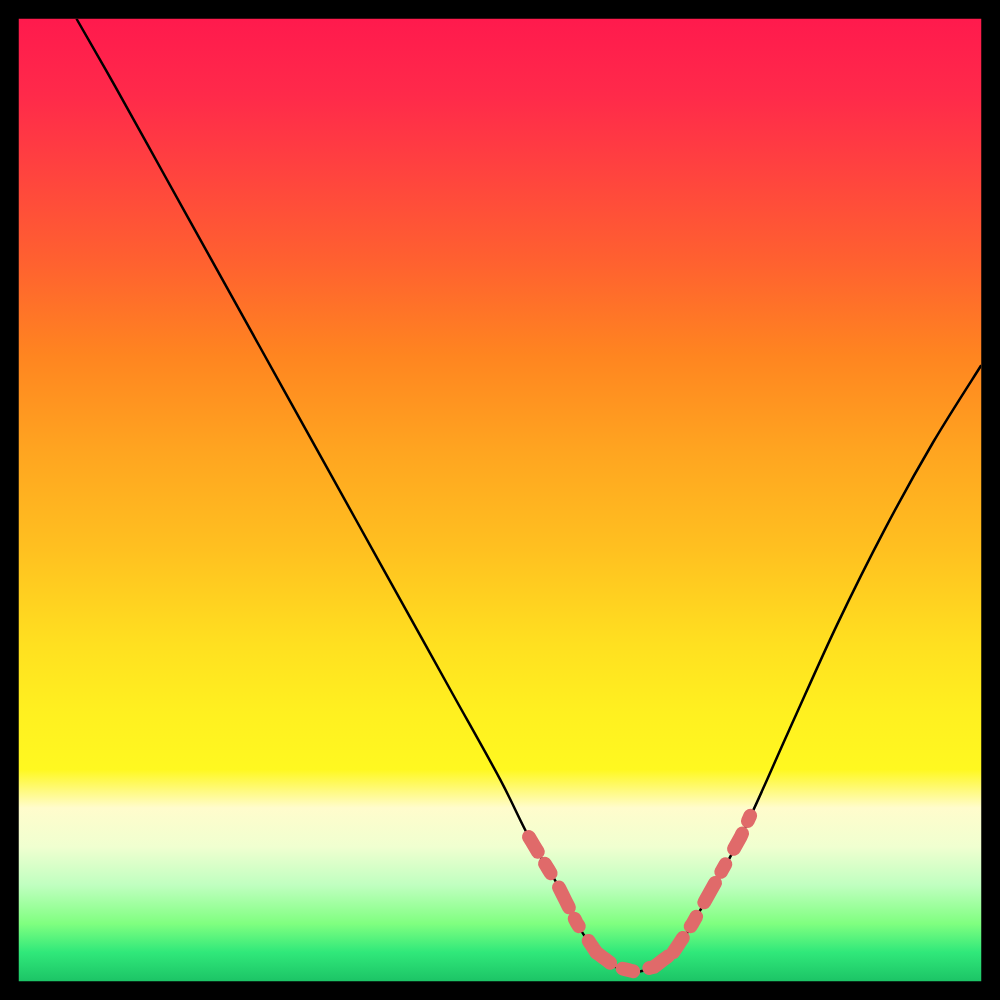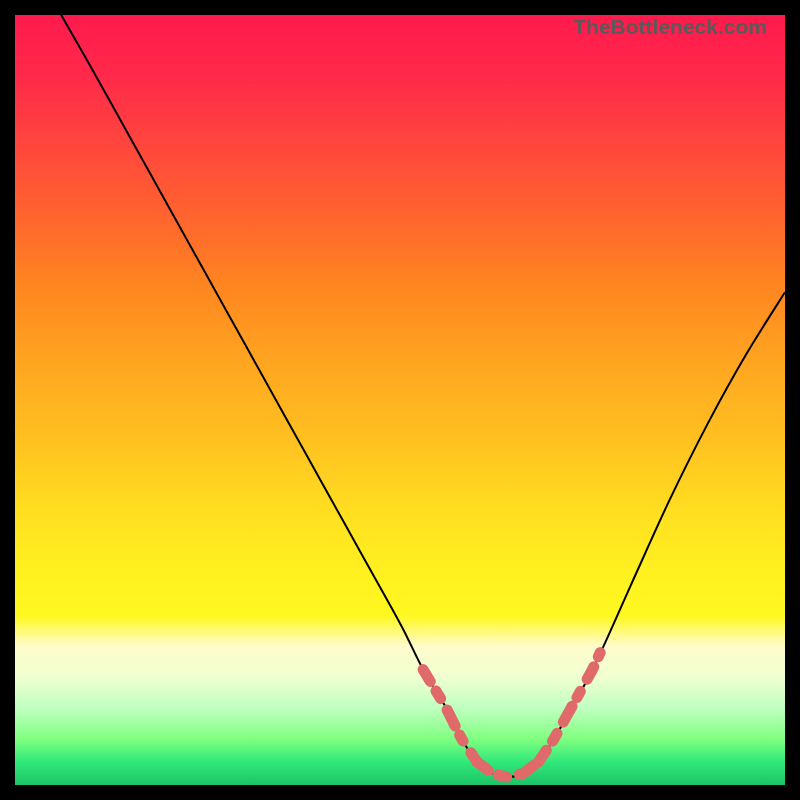--- a/index.html
+++ b/index.html
@@ -53,21 +53,20 @@
     width: 770px;
     height: 770px;
     pointer-events: none;
   }
 </style>
 </head>
 <body>
 
 <div class="chart-container">
   <div class="plot-area">
-    <div class="watermark">TheBottleneck.com</div>
     <svg class="overlay" viewBox="0 0 770 770" preserveAspectRatio="none">
       <g id="curve-group">
           <path d="M 46.199999999999996 0 C 51.333333333333336 8.983333333333348, 65.45 33.366666666666674, 77 53.89999999999998 C 88.55 74.4333333333334, 102.66666666666667 100.10000000000002, 115.5 123.20000000000005 C 128.33333333333334 146.29999999999995, 141.16666666666666 169.39999999999998, 154 192.5 C 166.83333333333334 215.60000000000002, 179.66666666666666 238.70000000000005, 192.5 261.79999999999995 C 205.33333333333334 284.9, 218.16666666666666 308, 231 331.1 C 243.83333333333331 354.2, 256.6666666666667 377.3, 269.5 400.40000000000003 C 282.3333333333333 423.5, 295.1666666666667 446.6, 308 469.7 C 320.8333333333333 492.8, 333.6666666666667 515.9, 346.5 539 C 359.3333333333333 562.1, 374.7333333333333 589.05, 385 608.3 C 395.26666666666665 627.55, 400.40000000000003 640.3833333333333, 408.1 654.5 C 415.8 668.6166666666667, 424.7833333333333 681.45, 431.20000000000005 693 C 437.6166666666667 704.55, 441.4666666666667 714.8166666666666, 446.59999999999997 723.8 C 451.73333333333335 732.7833333333333, 456.8666666666667 741.125, 462 746.9 C 467.1333333333333 752.675, 472.2666666666667 755.8833333333333, 477.4 758.45 C 482.5333333333333 761.0166666666667, 487.66666666666663 762.3, 492.8 762.3 C 497.9333333333334 762.3, 503.06666666666666 761.0166666666667, 508.20000000000005 758.45 C 513.3333333333334 755.8833333333333, 518.4666666666667 752.675, 523.6 746.9 C 528.7333333333333 741.125, 530.0166666666667 739.2, 539 723.8 C 547.9833333333333 708.4, 564.6666666666666 680.1666666666666, 577.5 654.5 C 590.3333333333334 628.8333333333334, 603.1666666666666 598.0333333333333, 616 569.8 C 628.8333333333334 541.5666666666666, 641.6666666666666 512.05, 654.5 485.1 C 667.3333333333334 458.15, 680.1666666666666 432.4833333333333, 693 408.1 C 705.8333333333334 383.7166666666667, 718.6666666666666 360.6166666666667, 731.5 338.79999999999995 C 744.3333333333334 316.9833333333333, 763.5833333333334 287.4666666666667, 770 277.2 " stroke="#000000" stroke-width="2" fill="none"></path>
         </g>
       <g id="highlight-group">
           <path d="M 408.1 654.5 L 410.3458333333333 658.2430555555555 L 412.5916666666667 661.9861111111112 L 414.8375 665.7291666666666 L 417.0833333333333 669.4722222222222 L 419.32916666666665 673.2152777777778 L 421.575 676.9583333333334 L 423.8208333333333 680.7013888888889 L 426.06666666666666 684.4444444444445 L 428.3125 688.1875 L 430.5583333333333 691.9305555555555 L 432.8041666666667 696.2083333333334 L 435.04999999999995 700.7 L 437.2958333333333 705.1916666666666 L 439.54166666666663 709.6833333333334 L 441.78749999999997 714.175 L 444.0333333333333 718.6666666666666 L 446.2791666666667 723.1583333333334 L 448.52500000000003 726.6875 L 450.77083333333337 730.05625 L 453.0166666666667 733.4250000000001 L 455.26250000000005 736.79375 L 457.5083333333333 740.1625 L 459.7541666666667 743.53125 L 462 746.9 " stroke="#e06a6a" stroke-width="11" fill="none" stroke-linecap="round" stroke-dasharray="14 11 9 13 18 10 7 14"></path>
           <path d="M 462 746.9 L 464.5666666666667 748.825 L 467.1333333333333 750.75 L 469.7 752.675 L 472.2666666666667 754.6 L 474.83333333333337 756.525 L 477.4 758.45 L 479.9666666666667 759.0916666666667 L 482.5333333333333 759.7333333333333 L 485.1 760.375 L 487.66666666666663 761.0166666666667 L 490.2333333333333 761.6583333333333 L 492.8 762.3 L 495.3666666666667 761.6583333333333 L 497.9333333333334 761.0166666666667 L 500.5 760.375 L 503.06666666666666 759.7333333333333 L 505.6333333333334 759.0916666666667 L 508.20000000000005 758.45 L 510.76666666666665 756.525 L 513.3333333333334 754.6 L 515.9 752.675 L 518.4666666666667 750.75 L 521.0333333333334 748.8249999999999 L 523.6 746.9 " stroke="#e06a6a" stroke-width="11" fill="none" stroke-linecap="round" stroke-dasharray="14 11 9 13 18 10 7 14"></path>
           <path d="M 523.6 746.9 L 526.1666666666666 743.0500000000001 L 528.7333333333333 739.1999999999999 L 531.3 735.35 L 533.8666666666666 731.5 L 536.4333333333334 727.65 L 539 723.8 L 541.5666666666666 719.1800000000001 L 544.1333333333333 714.56 L 546.6999999999999 709.94 L 549.2666666666667 705.32 L 551.8333333333334 700.6999999999999 L 554.4 696.08 L 556.9666666666666 691.46 L 559.5333333333333 686.8399999999999 L 562.1 682.22 L 564.6666666666666 677.6 L 567.2333333333333 672.9799999999999 L 569.8 668.36 L 572.3666666666667 663.7400000000001 L 574.9333333333334 659.1199999999999 L 577.5 654.5 L 580.0666666666666 648.8533333333335 L 582.6333333333333 643.2066666666666 L 585.2 637.56 " stroke="#e06a6a" stroke-width="11" fill="none" stroke-linecap="round" stroke-dasharray="14 11 9 13 18 10 7 14"></path>
         </g>
     </svg>

